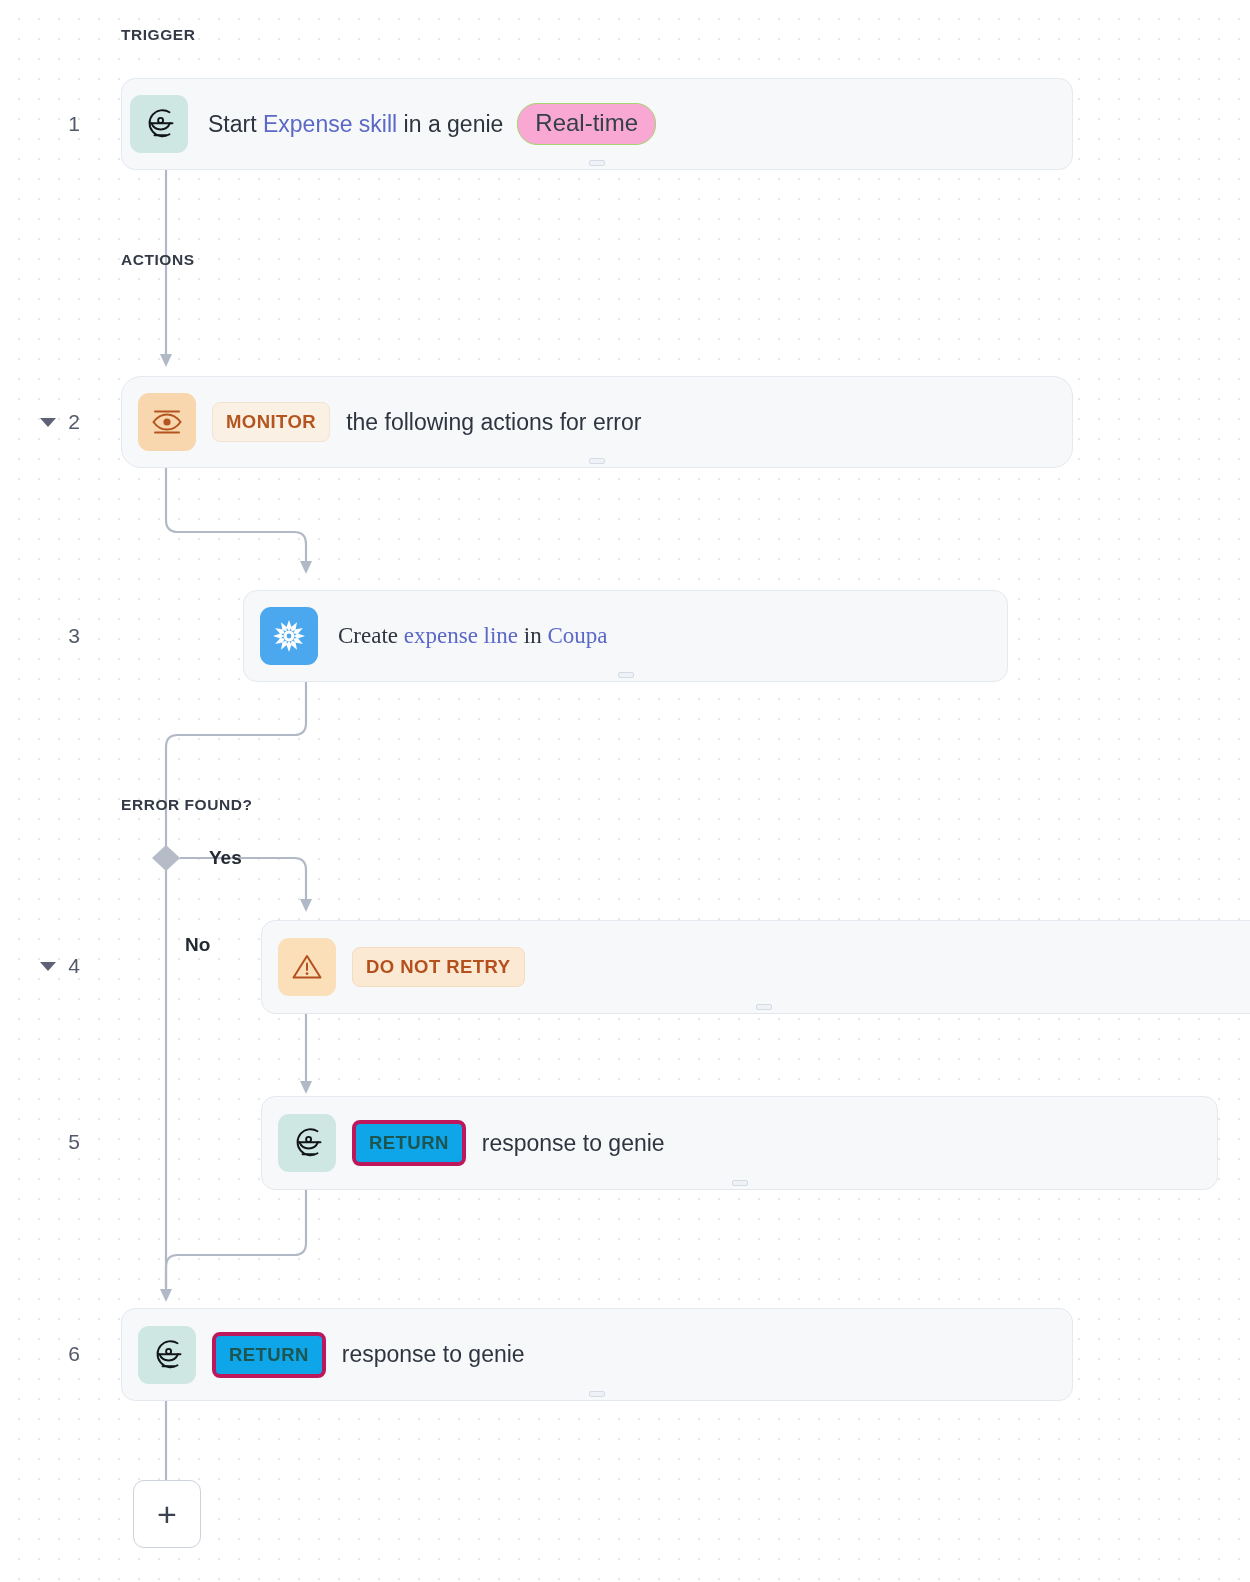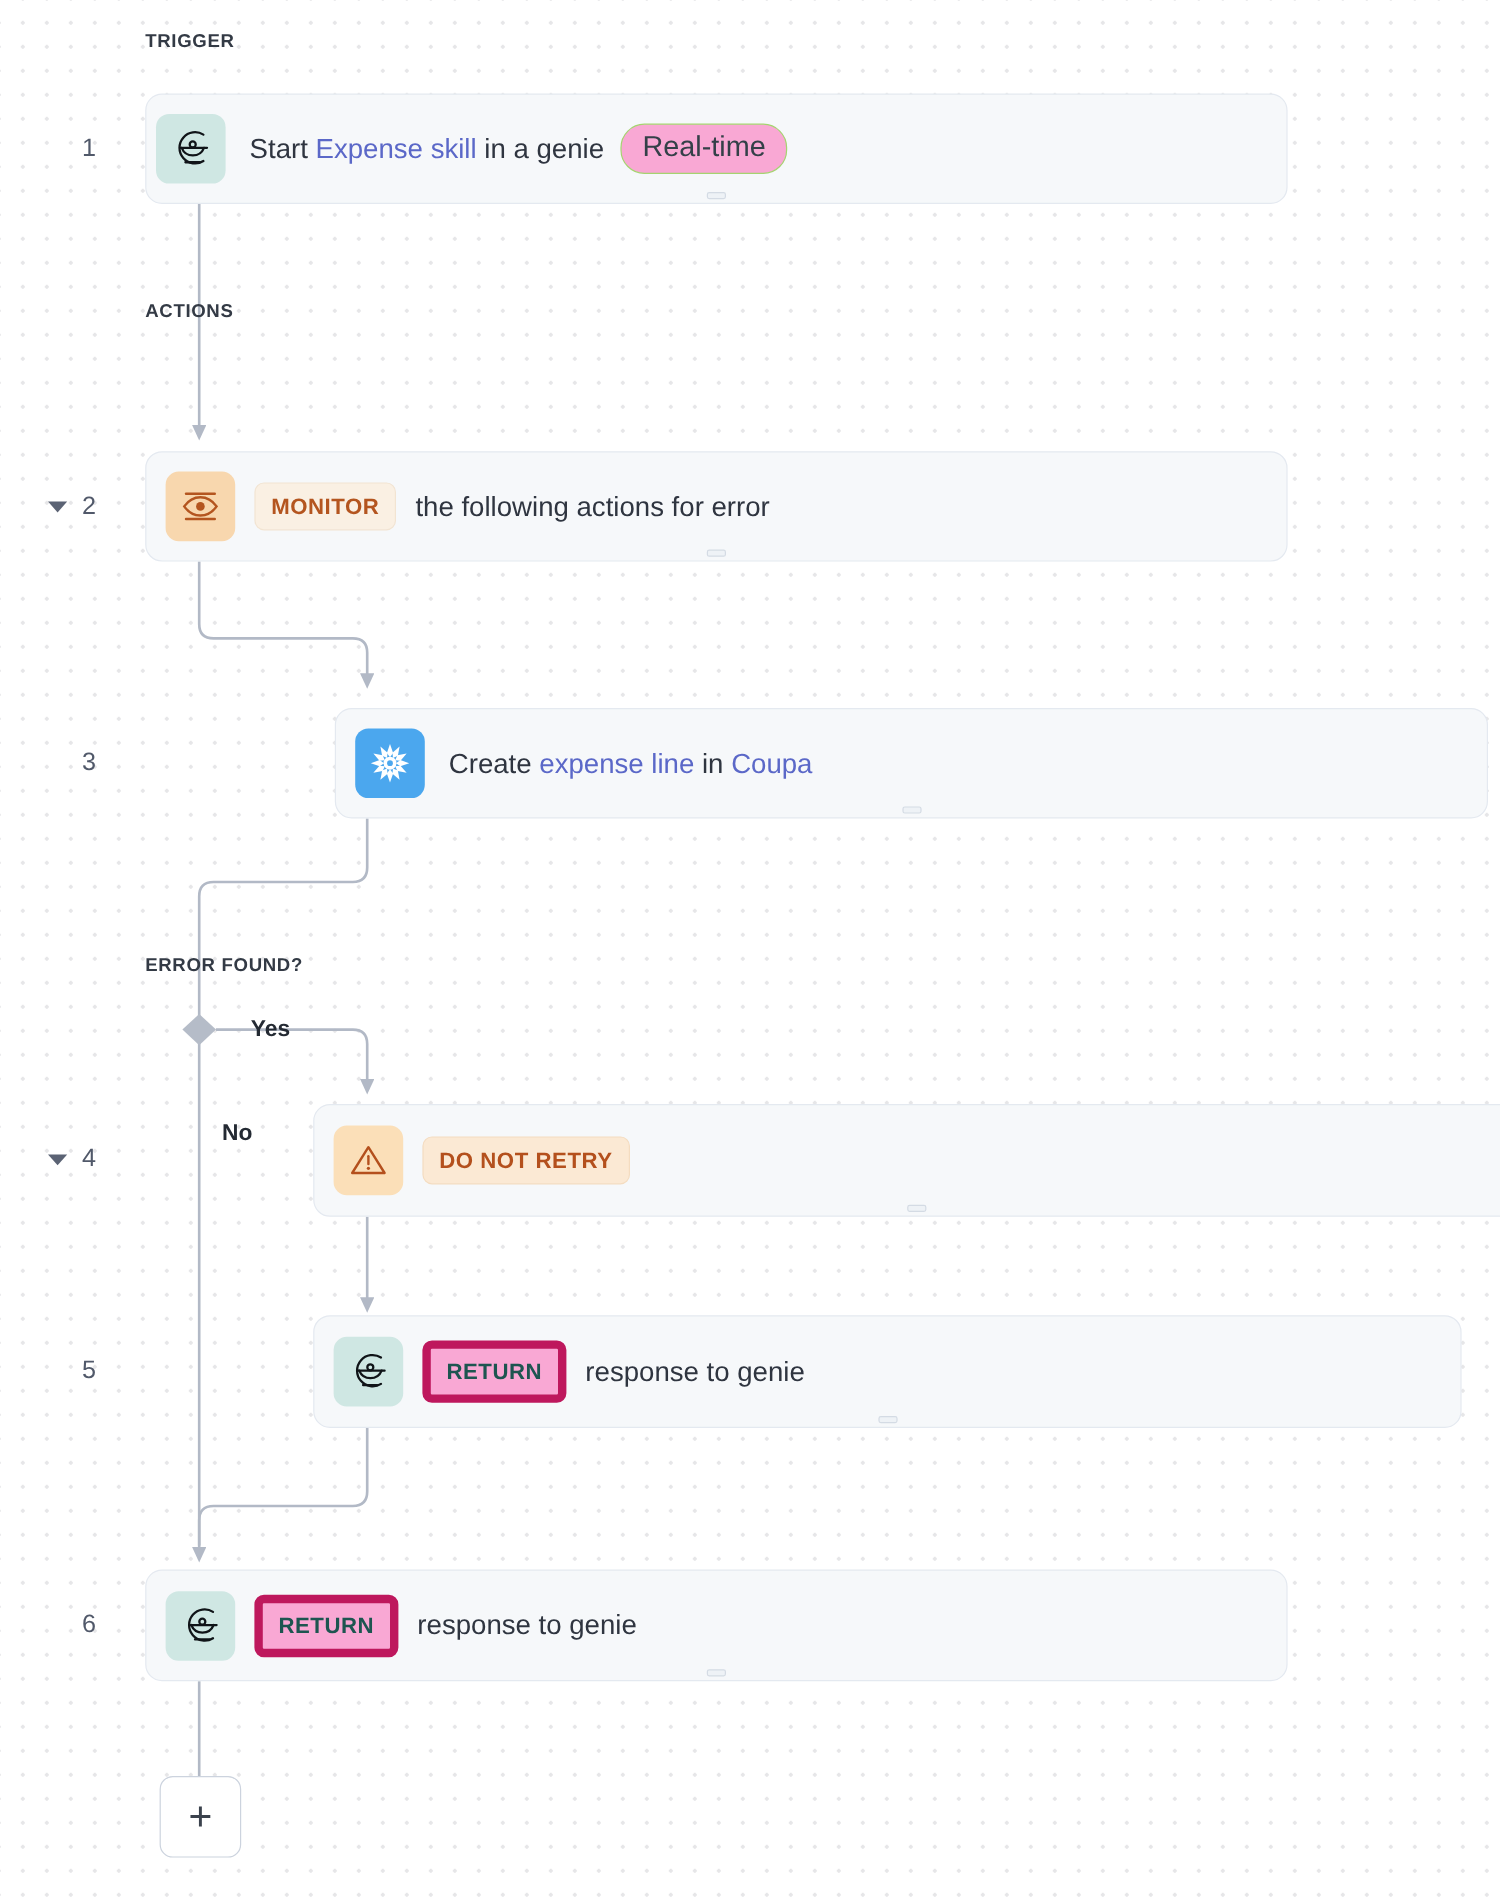--- a/index.html
+++ b/index.html
@@ -77,21 +77,21 @@
   .kw{
     display:inline-flex;align-items:center;
     font-size:18.5px;font-weight:bold;
     letter-spacing:.45px;
     border-radius:8px;
     padding:8px 13px;
     white-space:nowrap;
   }
   .kw-monitor{background:#faf0e3;color:#b4551f;border:1px solid #f2e4d2;}
   .kw-retry{background:#fbe9d4;color:#b4501d;border:1px solid #f4dcc0;}
-  .kw-return{background:#f9a8d4;color:#1d5550;border:7px solid #be185d;}
+  .kw-return{background:#0ea5e9;color:#1d5550;border:4px solid #be185d;}
   .phrase{
     font-size:23px;
     color:#2f3540;
     white-space:nowrap;
     font-weight:normal;
   }
   .accent{color:#5b68c8;}
   .pill{
     display:inline-flex;align-items:center;
     font-size:24px;color:#344048;
@@ -177,37 +177,37 @@
       </svg>
     </div>
     <span class="phrase" style="margin-left:20px;"><span>Start </span><span class="accent">Expense skill</span><span> in a genie</span></span>
     <span class="pill" style="margin-left:14px;">Real-time</span>
     <div class="card-grip"></div>
   </div>
 
   <div class="caret" style="left:40px;top:418px;"></div>
   <div class="step-num" style="left:50px;top:410px;">2</div>
 
-  <div class="card" style="left:121px;top:376px;width:952px;height:92px;padding:0 16px;">
+  <div class="card" style="left:121px;top:376px;width:952px;height:92px;padding:0 16px;border-radius:20px;">
     <div class="icon-tile tile-monitor">
       <svg width="38" height="38" viewBox="0 0 38 38" fill="none" stroke="#b4551f" stroke-width="2" stroke-linecap="round">
         <path d="M7 8.5 H31"></path>
         <path d="M7 29.5 H31"></path>
         <path d="M5.5 19 C9.5 13.4 15 11.4 19 11.4 C23 11.4 28.5 13.4 32.5 19 C28.5 24.6 23 26.6 19 26.6 C15 26.6 9.5 24.6 5.5 19 Z"></path>
         <circle cx="19" cy="19" r="3.6" fill="#b4551f" stroke="none"></circle>
       </svg>
     </div>
     <span class="kw kw-monitor" style="margin-left:16px;">MONITOR</span>
     <span class="phrase" style="margin-left:16px;">the following actions for error</span>
     <div class="card-grip"></div>
   </div>
 
   <div class="step-num" style="left:50px;top:624px;">3</div>
 
-  <div class="card" style="left:279px;top:590px;width:961px;height:92px;padding:0 16px;">
+  <div class="card" style="left:243px;top:590px;width:765px;height:92px;padding:0 16px;font-family:Liberation Serif, serif;">
     <div class="icon-tile tile-coupa">
       <svg width="42" height="42" viewBox="0 0 42 42">
         <g fill="#ffffff">
           <g transform="translate(21,21)">
             <g>
               <path d="M0,-16 L2.6,-8.6 L0,-5 L-2.6,-8.6 Z"></path>
               <path d="M0,-16 L2.6,-8.6 L0,-5 L-2.6,-8.6 Z" transform="rotate(30)"></path>
               <path d="M0,-16 L2.6,-8.6 L0,-5 L-2.6,-8.6 Z" transform="rotate(60)"></path>
               <path d="M0,-16 L2.6,-8.6 L0,-5 L-2.6,-8.6 Z" transform="rotate(90)"></path>
               <path d="M0,-16 L2.6,-8.6 L0,-5 L-2.6,-8.6 Z" transform="rotate(120)"></path>

